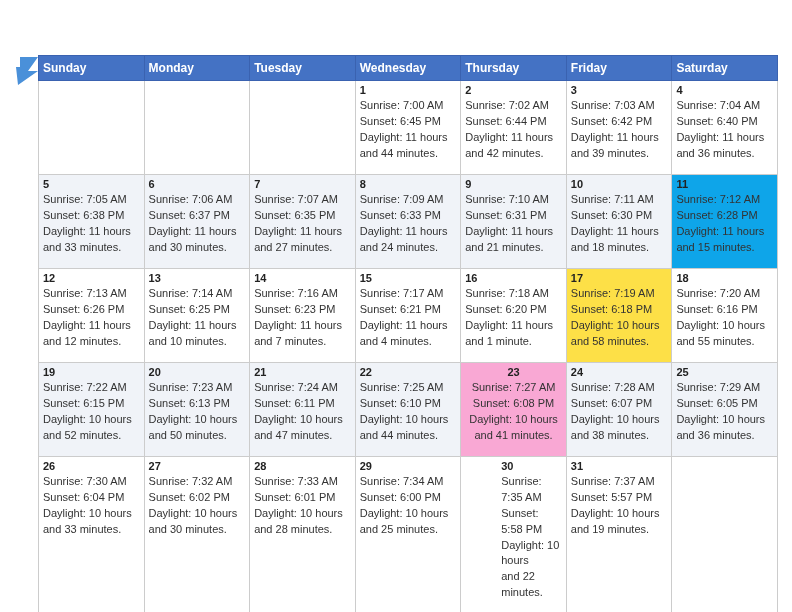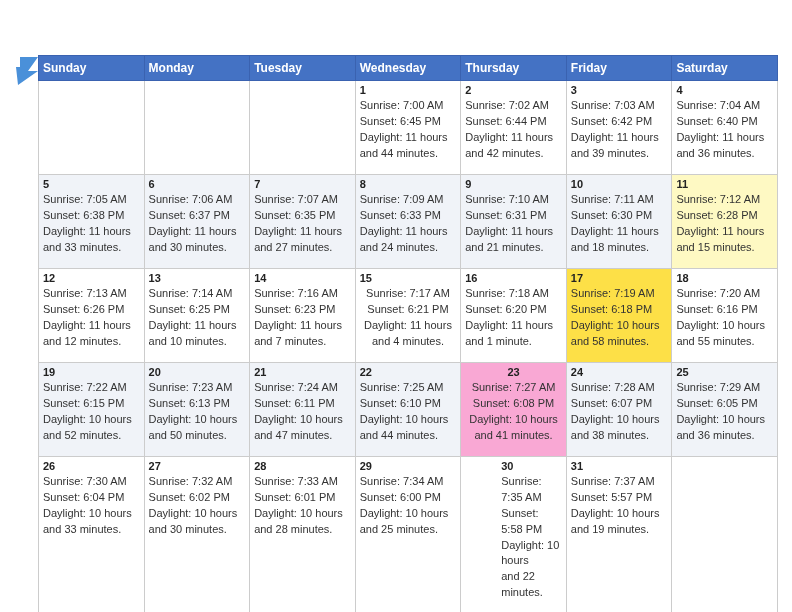--- a/index.html
+++ b/index.html
@@ -199,21 +199,21 @@
 Daylight: 11 hours
 and 21 minutes.</div>
           </td>
           <td style="background: rgb(240, 243, 248);">
             <span class="day-number">10</span>
             <div class="day-info" style="white-space: pre-line;">Sunrise: 7:11 AM
 Sunset: 6:30 PM
 Daylight: 11 hours
 and 18 minutes.</div>
           </td>
-          <td style="background: #fef9c3;">
+          <td style="background: #0ea5e9;">
             <span class="day-number">11</span>
             <div class="day-info" style="white-space: pre-line;">Sunrise: 7:12 AM
 Sunset: 6:28 PM
 Daylight: 11 hours
 and 15 minutes.</div>
           </td>
         </tr>
         <tr>
           <td style="background: rgb(255, 255, 255);">
             <span class="day-number">12</span>
@@ -231,21 +231,21 @@
           </td>
           <td style="background: rgb(255, 255, 255);">
             <span class="day-number">14</span>
             <div class="day-info" style="white-space: pre-line;">Sunrise: 7:16 AM
 Sunset: 6:23 PM
 Daylight: 11 hours
 and 7 minutes.</div>
           </td>
           <td style="background: rgb(255, 255, 255);">
             <span class="day-number">15</span>
-            <div class="day-info" style="white-space: pre-line; text-align: center;">Sunrise: 7:17 AM
+            <div class="day-info" style="white-space: pre-line;">Sunrise: 7:17 AM
 Sunset: 6:21 PM
 Daylight: 11 hours
 and 4 minutes.</div>
           </td>
           <td style="background: rgb(255, 255, 255);">
             <span class="day-number">16</span>
             <div class="day-info" style="white-space: pre-line;">Sunrise: 7:18 AM
 Sunset: 6:20 PM
 Daylight: 11 hours
 and 1 minute.</div>

